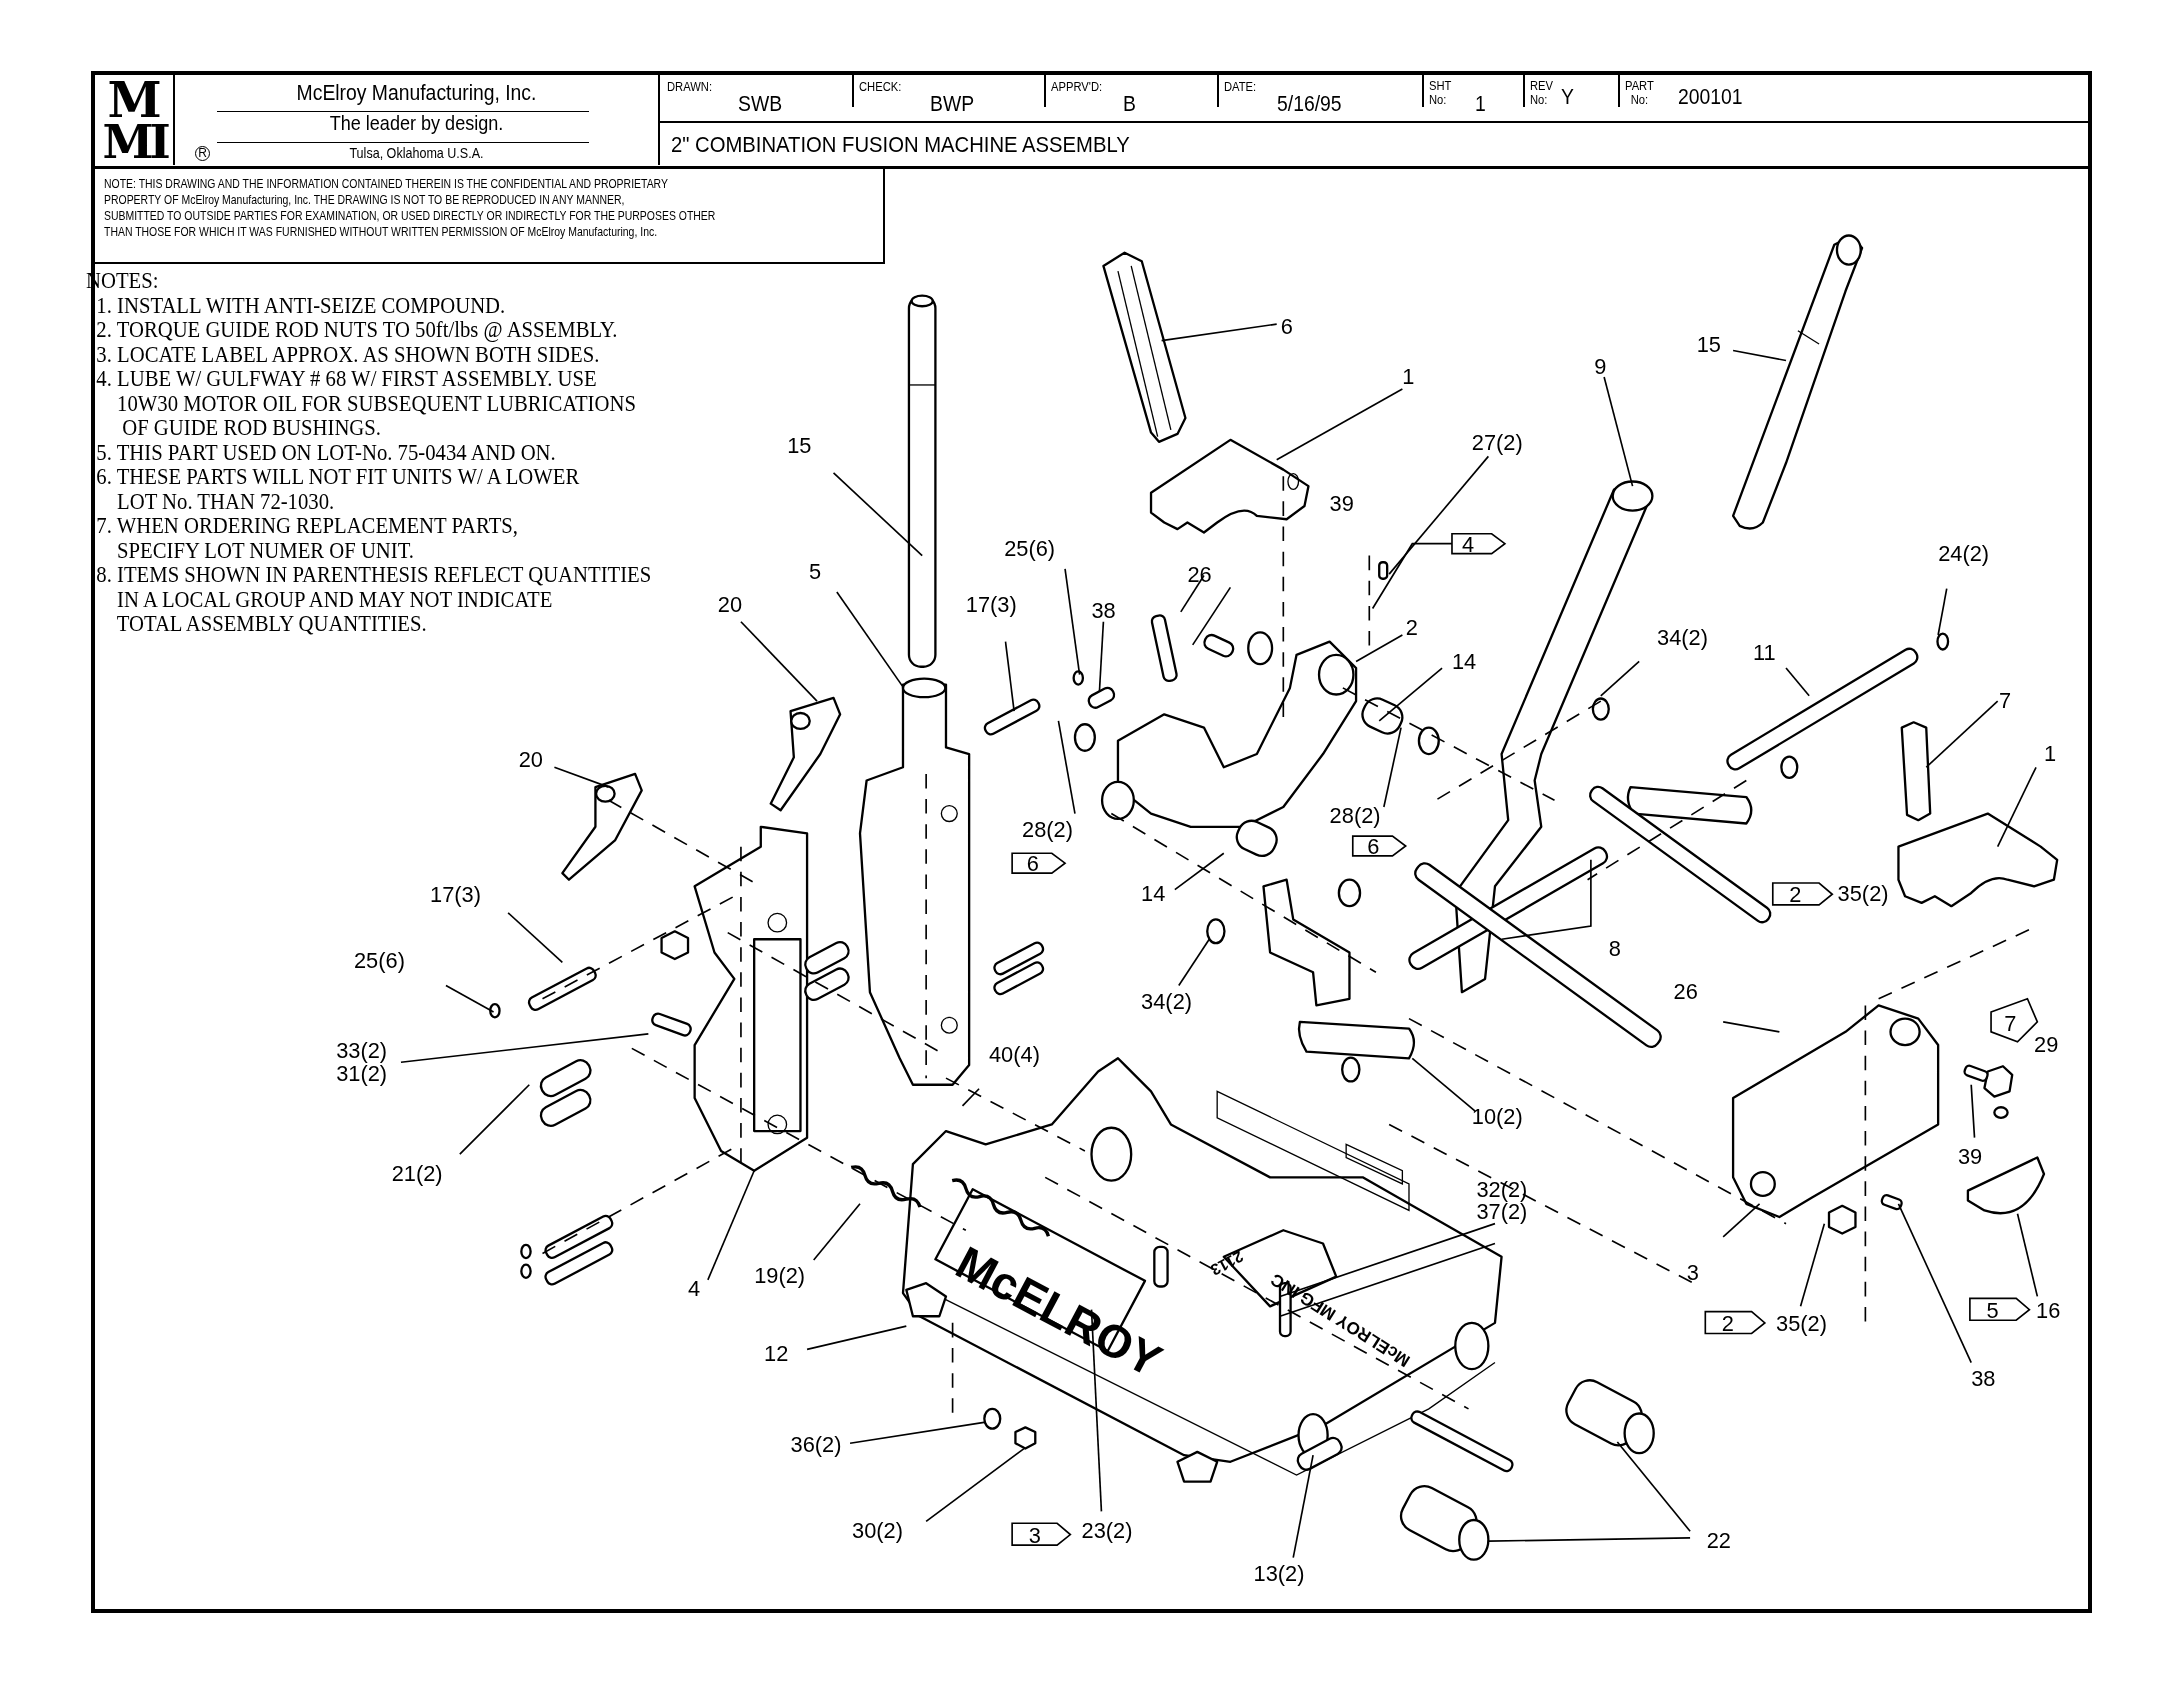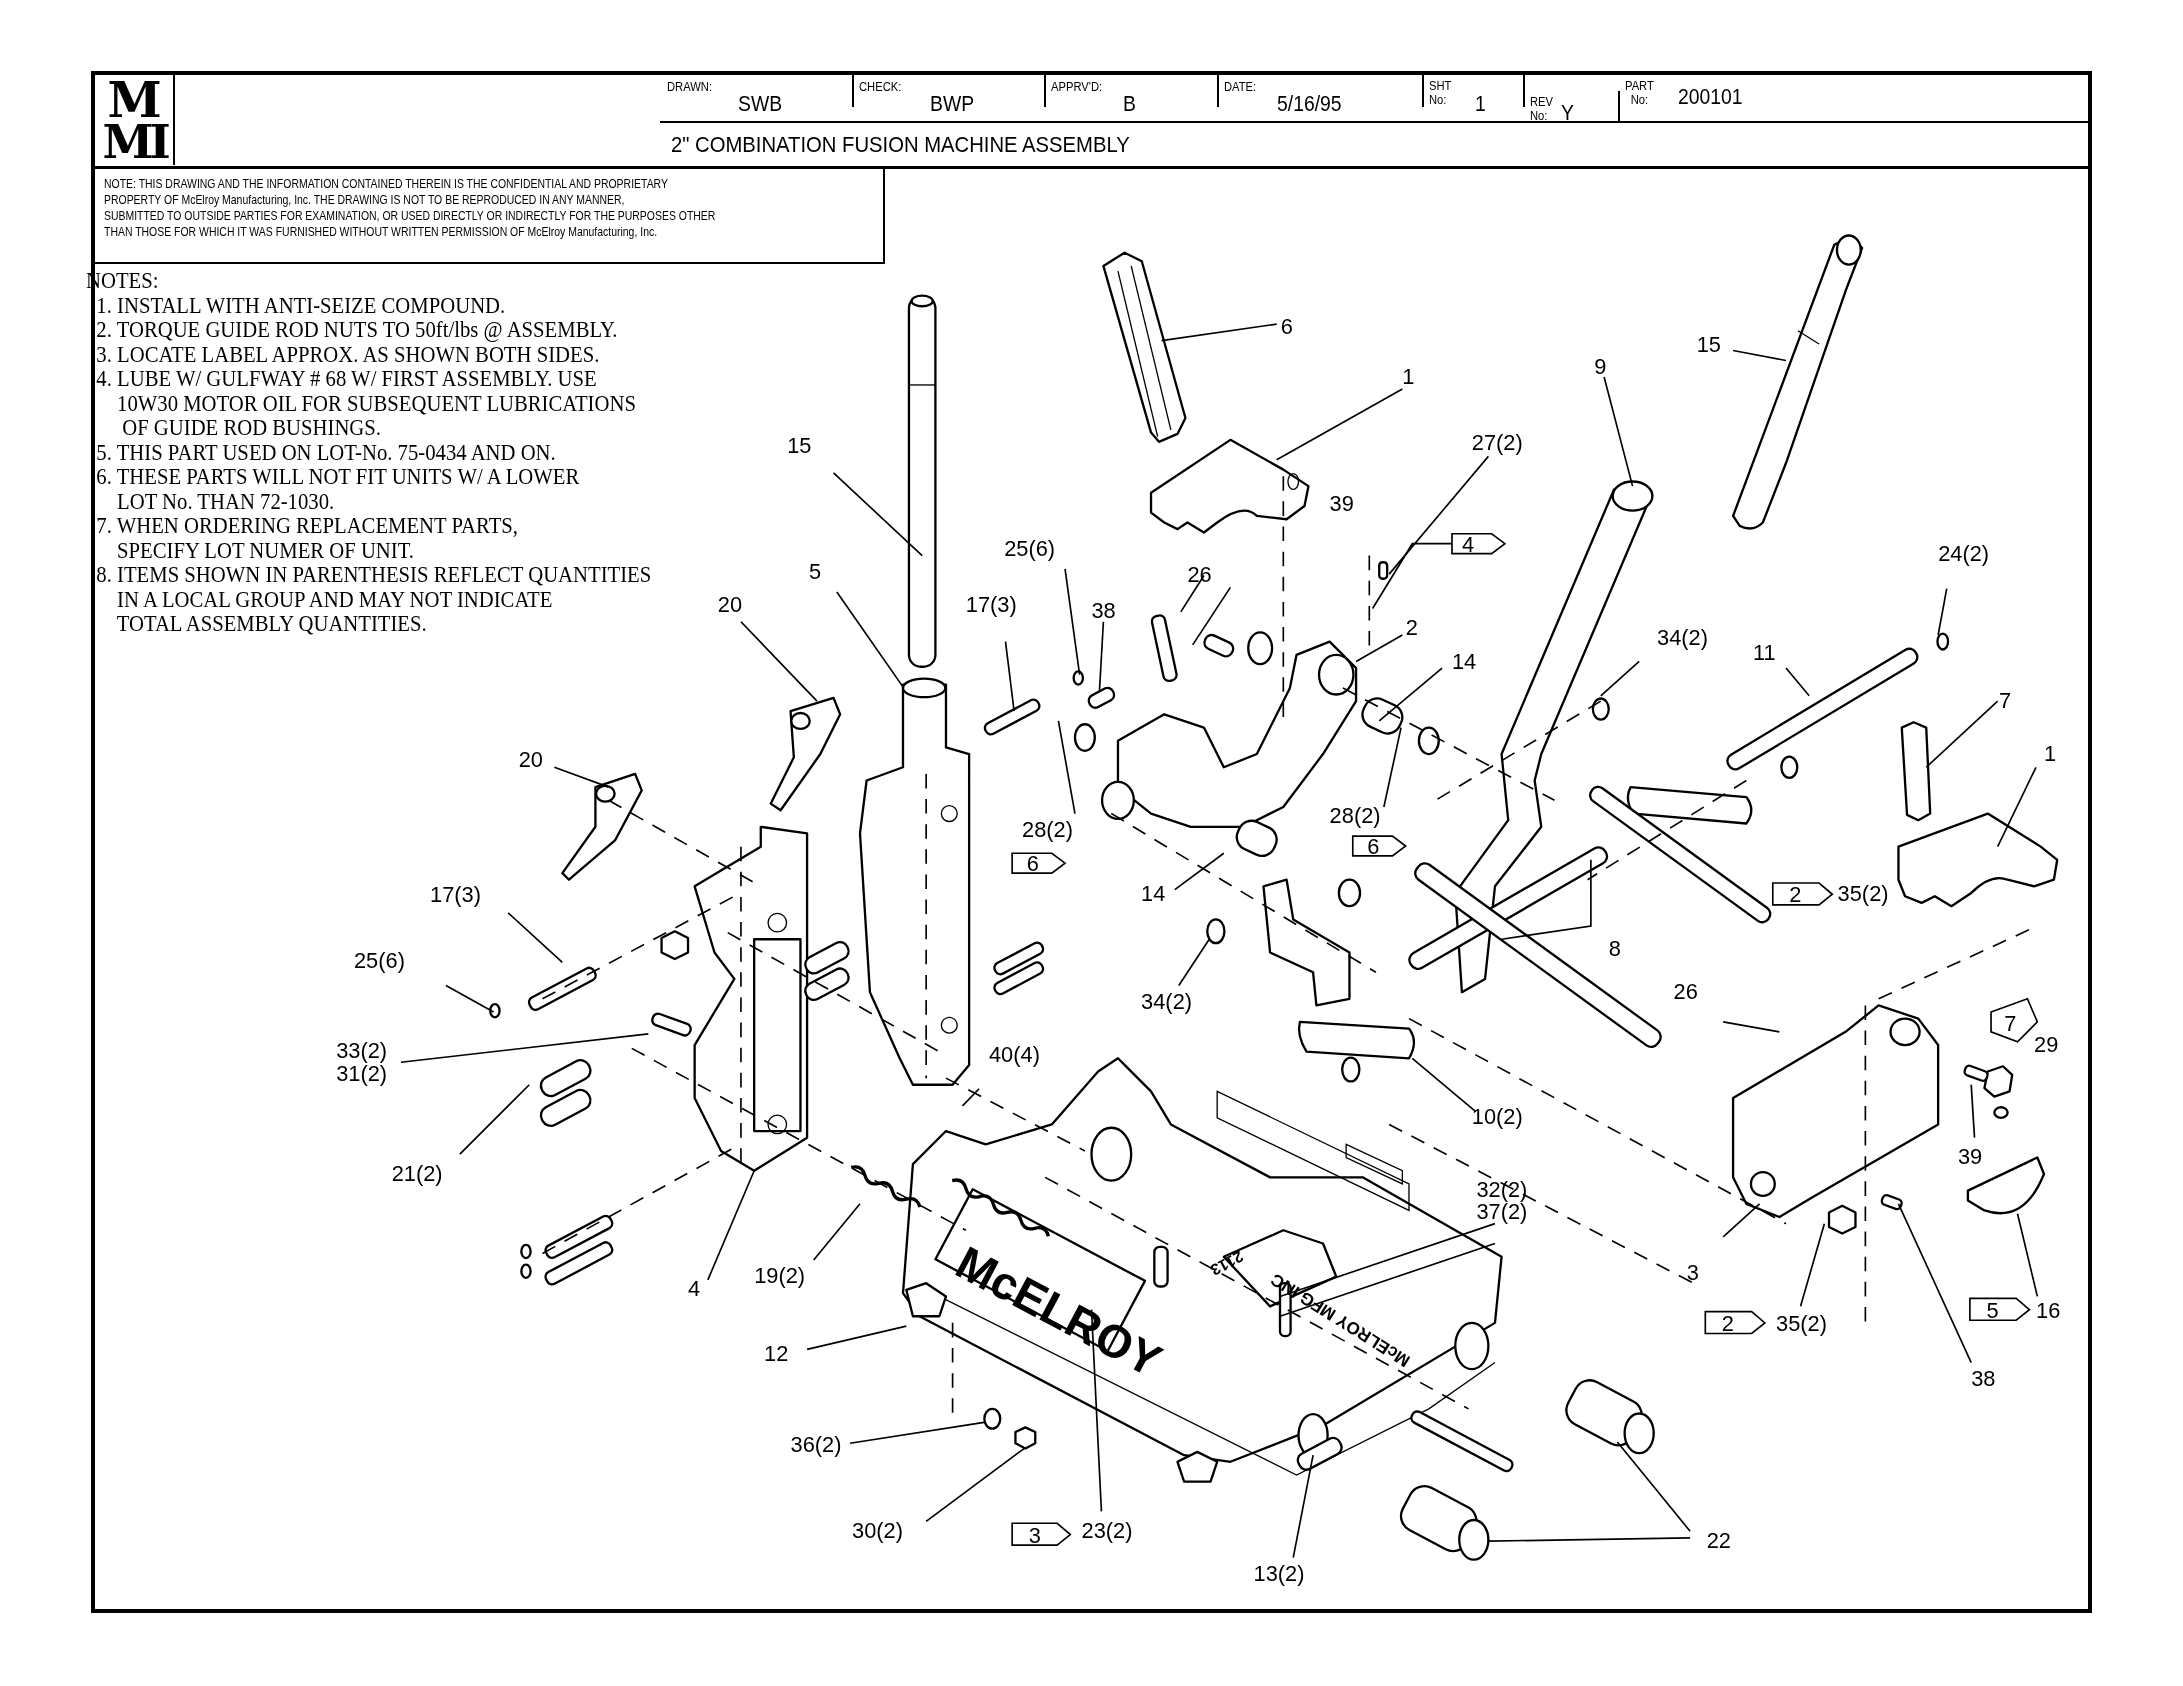--- a/index.html
+++ b/index.html
@@ -380,20 +380,28 @@
     </g>
   </svg>
 
   <div class="frame"></div>
 
   <div class="tb">
     <div class="logo">
       <div class="m1">M</div>
       <div class="m2">MI</div>
     </div>
+    <div class="company">
+      <div class="name">McElroy Manufacturing, Inc.</div>
+      <div class="hr1"></div>
+      <div class="slogan">The leader by design.</div>
+      <div class="hr2"></div>
+      <div class="reg">R</div>
+      <div class="city">Tulsa, Oklahoma U.S.A.</div>
+    </div>
     <div class="fields">
       <div class="fld" style="left:0;width:192px;">
         <div class="lbl">DRAWN:</div>
         <div class="val" style="left:78px;">SWB</div>
       </div>
       <div class="fld" style="left:192px;width:192px;">
         <div class="lbl">CHECK:</div>
         <div class="val" style="left:78px;">BWP</div>
       </div>
       <div class="fld" style="left:384px;width:173px;">
@@ -401,21 +409,21 @@
         <div class="val" style="left:79px;">B</div>
       </div>
       <div class="fld" style="left:557px;width:205px;">
         <div class="lbl">DATE:</div>
         <div class="val" style="left:60px;">5/16/95</div>
       </div>
       <div class="fld" style="left:762px;width:101px;">
         <div class="lbl2"><span>SHT</span><br><span>No:</span></div>
         <div class="val" style="left:53px;">1</div>
       </div>
-      <div class="fld" style="left:863px;width:95px;margin-top:16px;">
+      <div class="fld" style="left:863px;width:95px;">
         <div class="lbl2"><span>REV</span><br><span>No:</span></div>
         <div class="val" style="left:38px;top:9.3px;">Y</div>
       </div>
       <div class="fld" style="left:958px;right:0;border-right:none;text-align:center;">
         <div class="lbl2"><span>PART</span><br><span>No:</span></div>
         <div class="val" style="left:60px;top:9.3px;">200101</div>
       </div>
     </div>
     <div class="title">2" COMBINATION FUSION MACHINE ASSEMBLY</div>
   </div>

